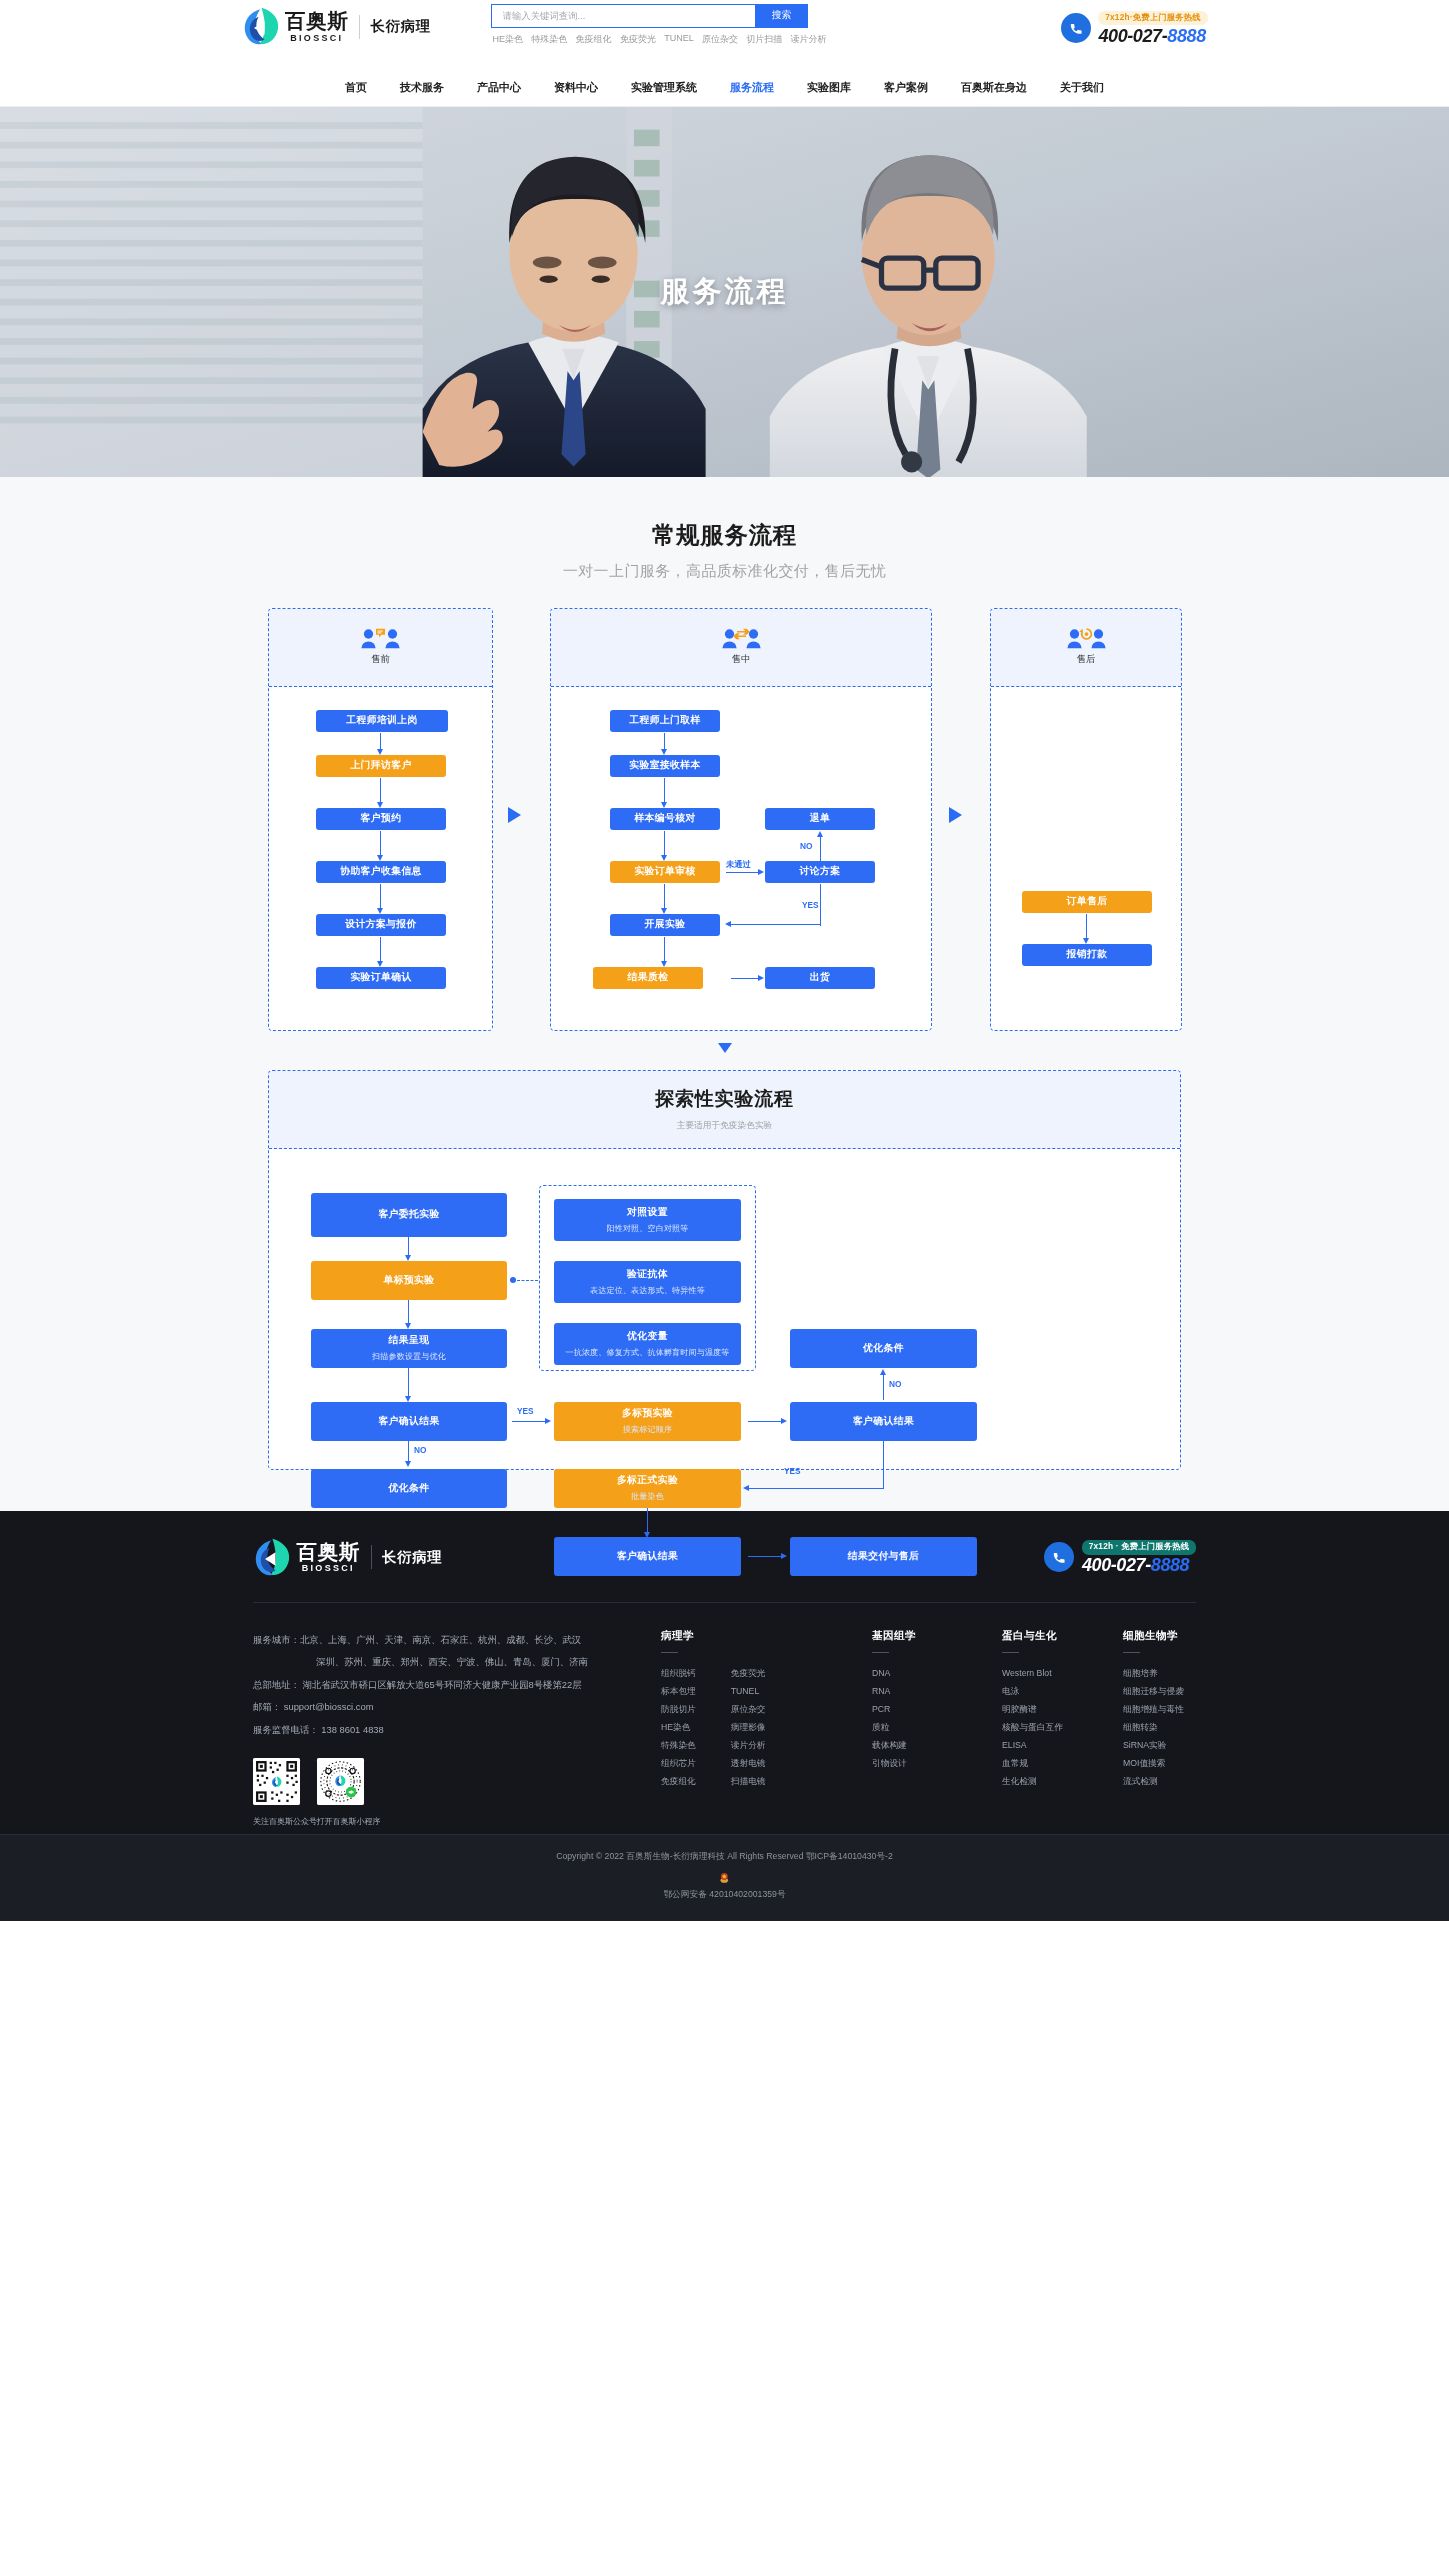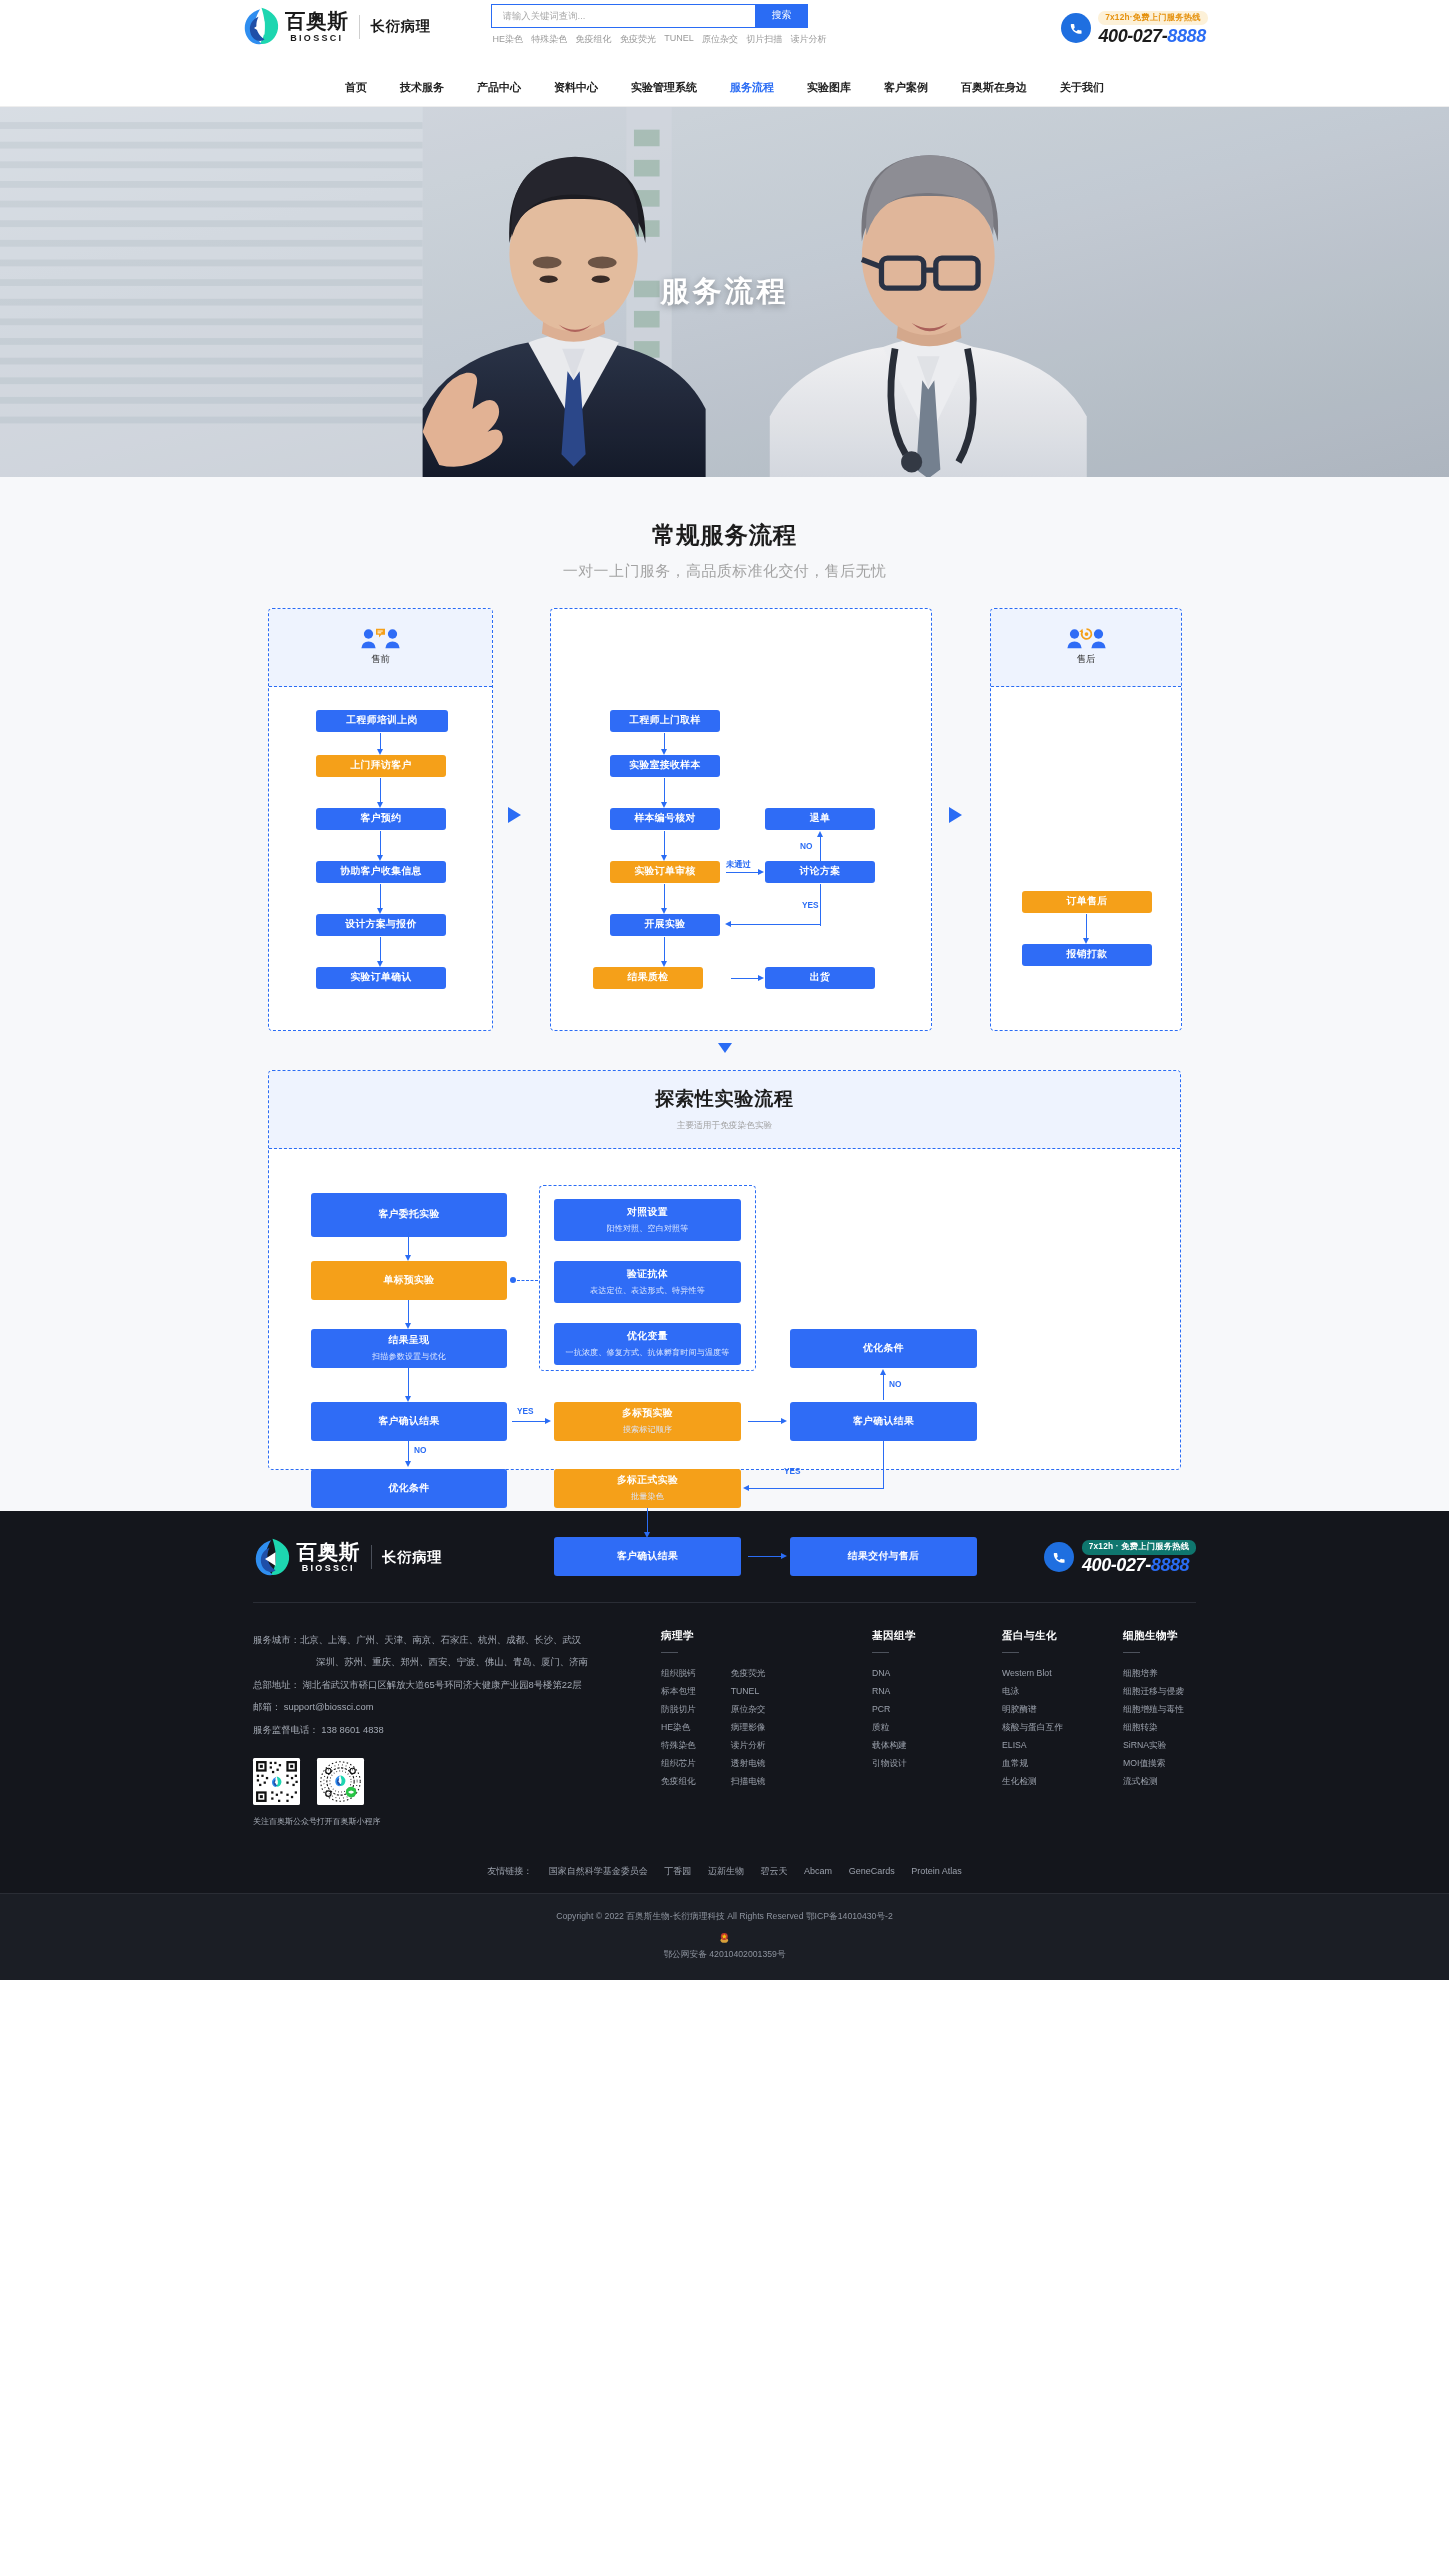--- a/index.html
+++ b/index.html
@@ -387,20 +387,33 @@
         <div class="ah" style="left:108px; top:299px;"></div>
         <div class="node blue" style="left:47px; top:305px; width:130px; height:22.6px;">设计方案与报价</div>
         <div class="lnk v" style="left:111px; top:328px; height:27px;"></div>
         <div class="ah" style="left:108px; top:352px;"></div>
         <div class="node blue" style="left:47px; top:358px; width:130px; height:22.6px;">实验订单确认</div>
       </div>
 
       <div class="col-arrow a1"></div>
 
       <div class="col c2">
+        <div class="col-head">
+          <div class="people-icon">
+            <svg width="41" height="21" viewBox="0 0 54 28">
+              <circle cx="11" cy="8" r="6.2" fill="#2f6cf6"></circle>
+              <path d="M1.5 27 q1-9 9.5-9 t9.5 9 Z" fill="#2f6cf6"></path>
+              <circle cx="43" cy="8" r="6.2" fill="#2f6cf6"></circle>
+              <path d="M33.5 27 q1-9 9.5-9 t9.5 9 Z" fill="#2f6cf6"></path>
+              <path d="M21 4 h11 l-3 -3 l5 0 l4 4 l-4 4 l-5 0 l3 -3 h-11 Z" fill="#f5a019"></path>
+              <path d="M33 12 h-11 l3 3 l-5 0 l-4 -4 l4 -4 l5 0 l-3 3 h11 Z" fill="#f5a019"></path>
+            </svg>
+          </div>
+          <div class="lbl">售中</div>
+        </div>
 
         <div class="node blue" style="left:59px; top:101px; width:110px; height:22.6px;">工程师上门取样</div>
         <div class="lnk v" style="left:113px; top:124px; height:19.6px;"></div>
         <div class="ah" style="left:110px; top:140px;"></div>
         <div class="node blue" style="left:59px; top:146px; width:110px; height:22.6px;">实验室接收样本</div>
         <div class="lnk v" style="left:113px; top:169px; height:27px;"></div>
         <div class="ah" style="left:110px; top:193px;"></div>
         <div class="node blue" style="left:59px; top:199px; width:110px; height:22.6px;">样本编号核对</div>
         <div class="lnk v" style="left:113px; top:222px; height:27px;"></div>
         <div class="ah" style="left:110px; top:246px;"></div>
@@ -738,32 +751,20 @@
                 <div class="ci">细胞转染</div>
                 <div class="ci">SiRNA实验</div>
                 <div class="ci">MOI值摸索</div>
                 <div class="ci">流式检测</div>
               </div>
             </div>
           </div>
         </div>
       </div>
 
-      <div class="f-links">
-        <div class="f-links-in">
-          <span class="lb">友情链接：</span>
-          <a>国家自然科学基金委员会</a>
-          <a>丁香园</a>
-          <a>迈新生物</a>
-          <a>碧云天</a>
-          <a>Abcam</a>
-          <a>GeneCards</a>
-          <a>Protein Atlas</a>
-        </div>
-      </div>
     </div>
 
     <div class="f-bottom">
       <div>Copyright © 2022 百奥斯生物-长衍病理科技 All Rights Reserved 鄂ICP备14010430号-2</div>
       <div class="l2">
         <span class="seal">
           <svg width="10.6" height="11.3" viewBox="0 0 14 15">
             <ellipse cx="7" cy="11" rx="5" ry="3.4" fill="#d8a03a"></ellipse>
             <circle cx="7" cy="6" r="4.6" fill="#c0392b"></circle>
             <path d="M7 2.6 l1 2.2 l2.4 .2 l-1.8 1.6 l.6 2.3 l-2.2-1.3 l-2.2 1.3 l.6-2.3 l-1.8-1.6 l2.4-.2 Z" fill="#f1c40f"></path>

